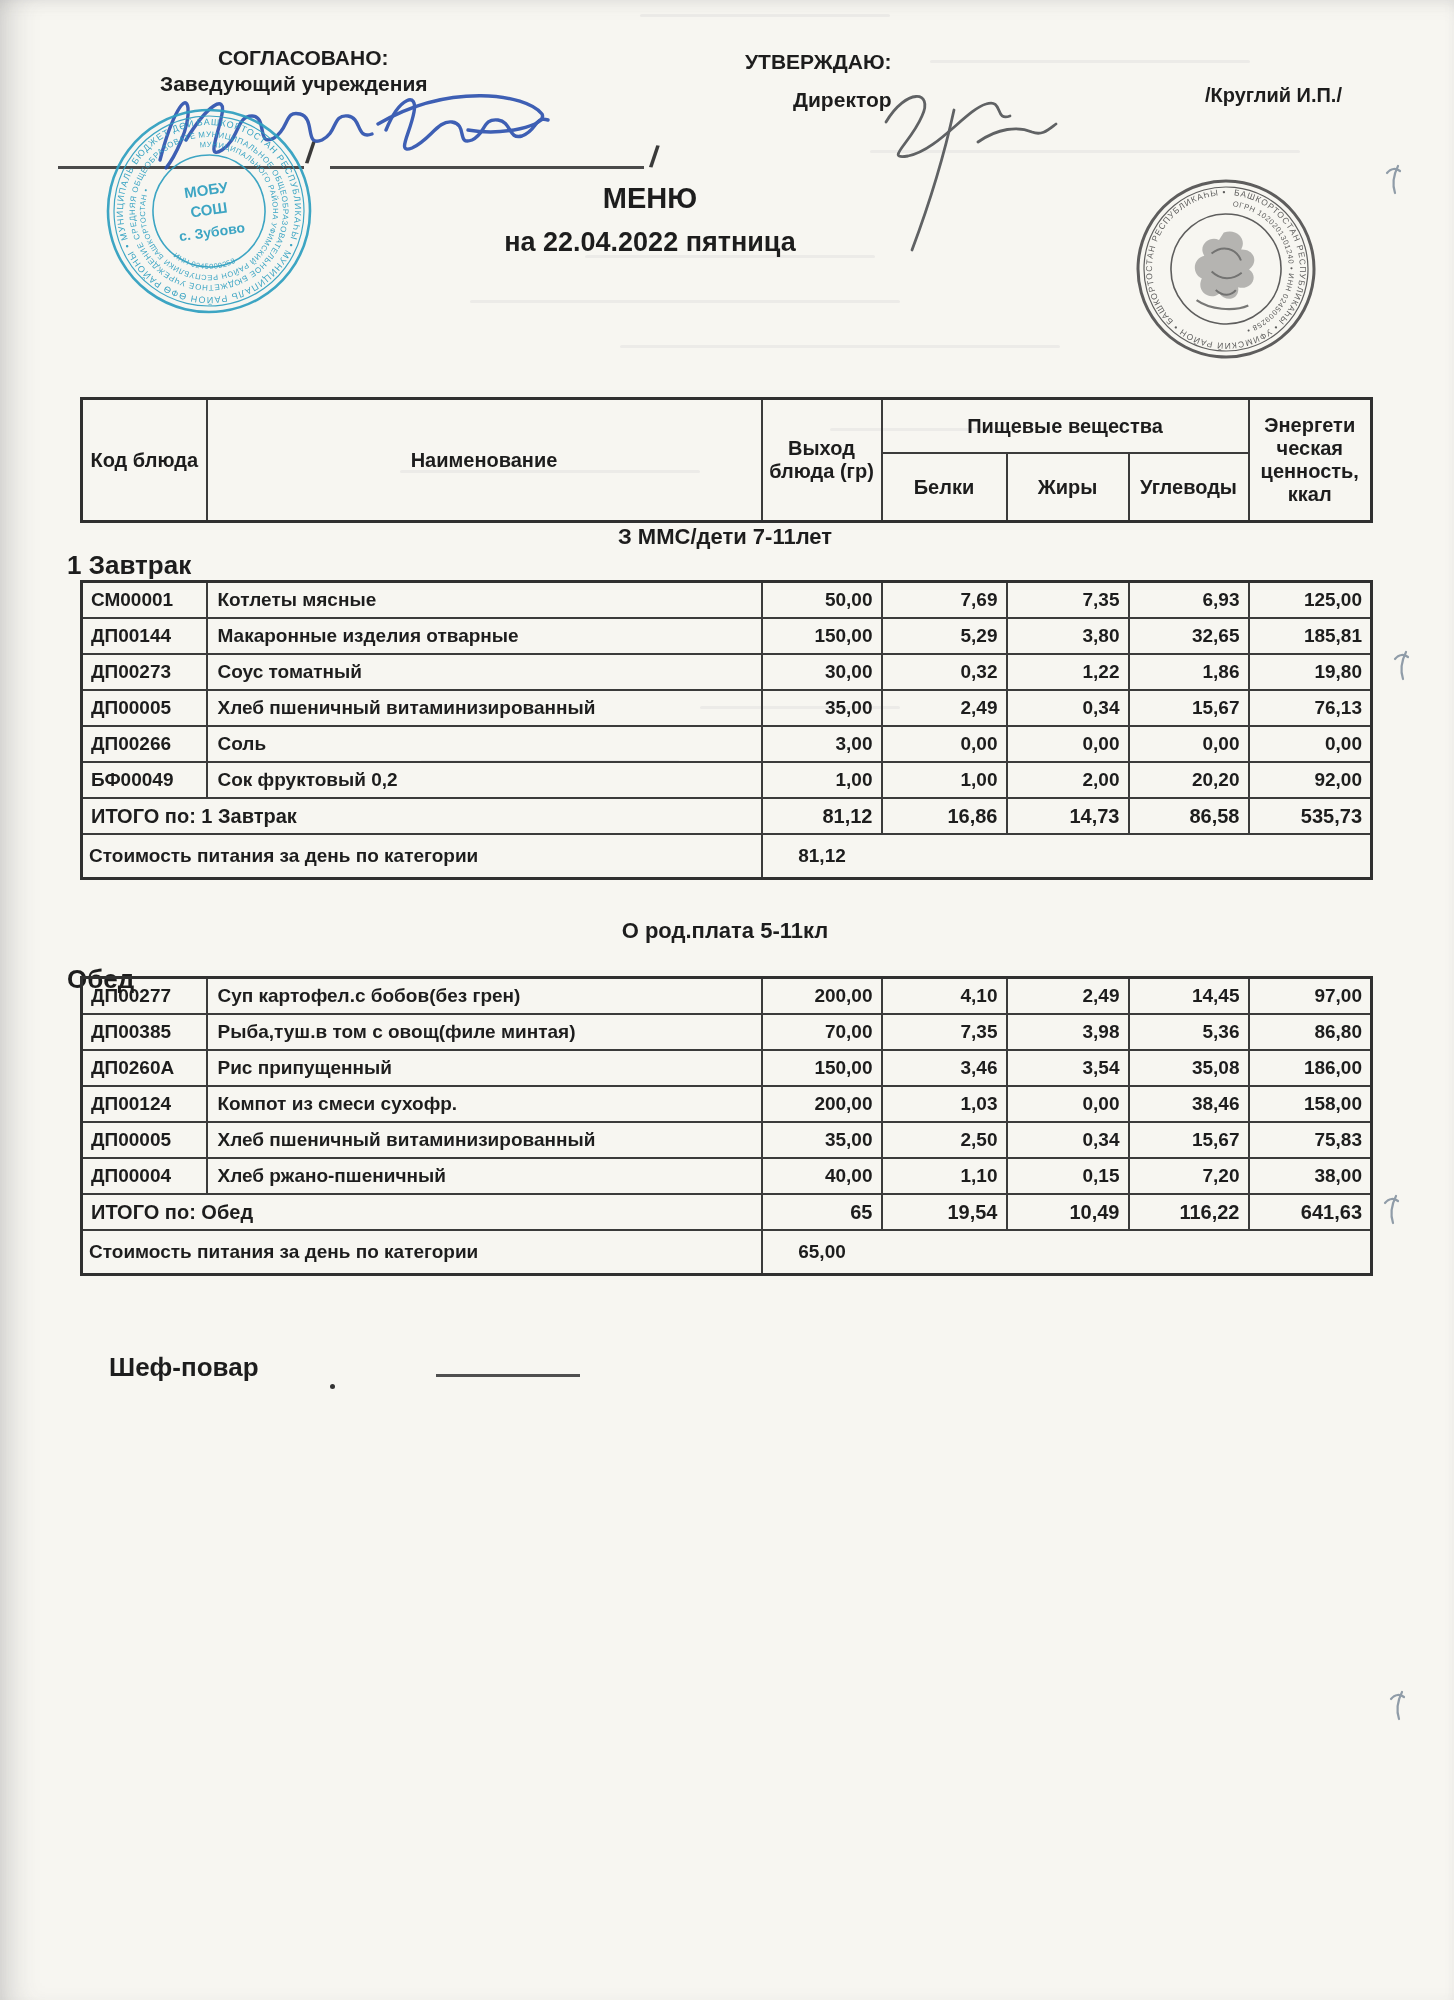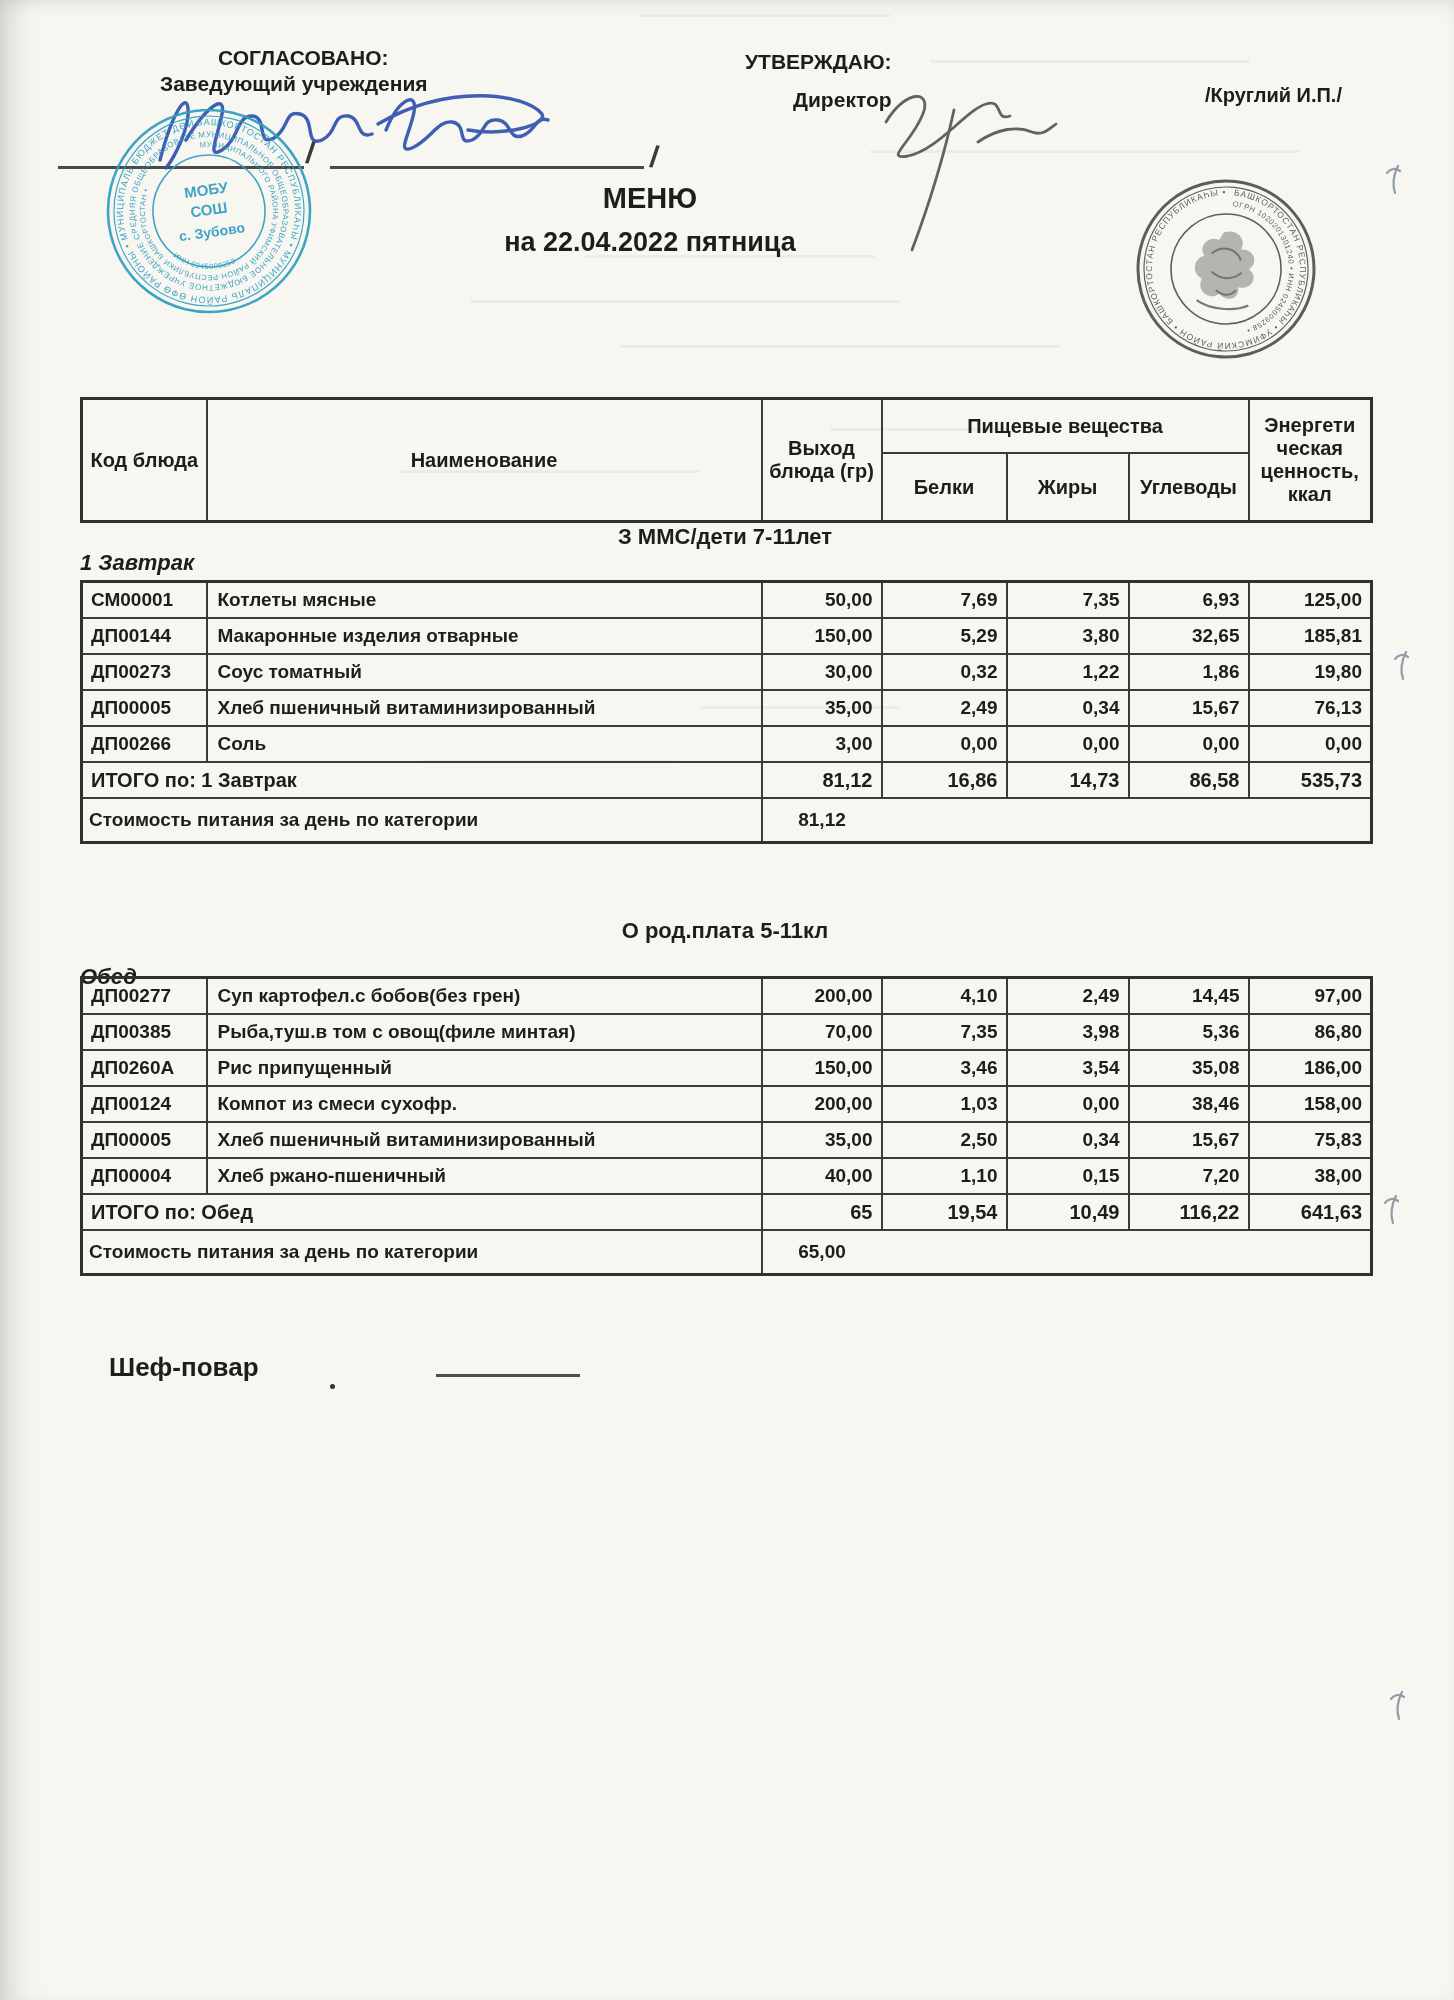--- a/index.html
+++ b/index.html
@@ -49,21 +49,21 @@
   .c-num{text-align:right;padding-right:8px;}
   .total-row td{font-size:20px;}
   .total-label{text-align:left;padding-left:8px;}
   .cost-row td{height:42px;}
   .cost-label{text-align:left;padding-left:6px;font-size:23px;}
   .cost-value{text-align:center;font-size:24px;border-right:none !important;}
   .cost-empty{border-left:none !important;}
   .section-center{left:80px;width:1290px;text-align:center;font-size:22px;font-weight:bold;}
   .cat1{top:524px;}
   .cat2{top:918px;}
-  .meal-label{font-size:22px;font-weight:bold;left:80px;font-style:italic;}
+  .meal-label{font-size:26px;font-weight:bold;left:67px;}
   .bf-label{top:550px;}
   .ln-label{top:964px;}
   .chef-label{left:109px;top:1352px;font-size:26px;font-weight:bold;}
   .chef-line{left:436px;top:1374px;width:144px;height:3px;background:#4f4f4f;}
   .dot{width:5px;height:5px;border-radius:50%;background:#333;}
   
   .bleed{position:absolute;height:3px;background:rgba(110,110,128,.08);border-radius:2px;}
   .stamp{opacity:.92;}
   .penmark{opacity:.75;}
 </style>
@@ -265,20 +265,29 @@
         </tr>
         <tr>
           <td class="c-code">ДП00266</td>
           <td class="c-name">Соль</td>
           <td class="c-num">3,00</td>
           <td class="c-num">0,00</td>
           <td class="c-num">0,00</td>
           <td class="c-num">0,00</td>
           <td class="c-num">0,00</td>
         </tr>
+        <tr>
+          <td class="c-code">БФ00049</td>
+          <td class="c-name">Сок фруктовый 0,2</td>
+          <td class="c-num">1,00</td>
+          <td class="c-num">1,00</td>
+          <td class="c-num">2,00</td>
+          <td class="c-num">20,20</td>
+          <td class="c-num">92,00</td>
+        </tr>
       </tbody>
     <tbody>
       <tr class="total-row">
         <td colspan="2" class="total-label">ИТОГО по: 1 Завтрак</td>
         <td class="c-num">81,12</td>
         <td class="c-num">16,86</td>
         <td class="c-num">14,73</td>
         <td class="c-num">86,58</td>
         <td class="c-num">535,73</td>
       </tr>

